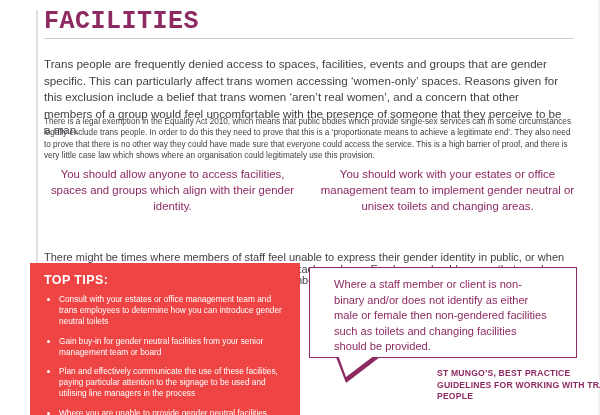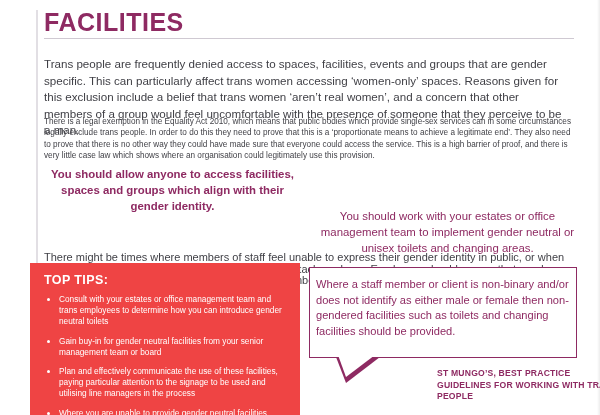--- a/index.html
+++ b/index.html
@@ -40,21 +40,21 @@
   }
   .title {
     position: absolute;
     left: 44px;
     top: 8px;
     font-size: 25px;
     line-height: 28px;
     letter-spacing: 0.5px;
     font-weight: bold;
     color: #8e2a62;
-    font-family: Liberation Sans, sans-serif;
+    font-family: Liberation Mono, monospace;
   }
   .title-rule {
     position: absolute;
     left: 44px;
     top: 38px;
     width: 530px;
     height: 1px;
     background: #cfc9d2;
   }
   .intro {
@@ -85,22 +85,22 @@
     display: flex;
     gap: 18px;
   }
   .pull-quote {
     flex: 1 1 0;
     text-align: center;
     color: #8e2a62;
     font-size: 11.4px;
     line-height: 16px;
   }
-  .pq-left { width: 250px; font-weight: bold; }
-  .pq-right { width: 250px; margin-top: 42px; }
+  .pq-left { width: 250px; }
+  .pq-right { width: 250px; }
   .body-2 {
     position: absolute;
     left: 44px;
     top: 226px;
     width: 532px;
     font-size: 11px;
     line-height: 11.6px;
     color: #3f3f45;
     margin-top: 26px;
   }
@@ -148,21 +148,21 @@
   
   .bubble {
     position: absolute;
     left: 309px;
     top: 267px;
     width: 268px;
     height: 91px;
     border: 1.6px solid #8e2a62;
     background: #ffffff;
     box-sizing: border-box;
-    padding: 9px 6px;
+    padding: 9px 24px;
     color: #8e2a62;
     font-size: 11.1px;
     line-height: 15.5px;
   }
   .bubble-tail {
     position: absolute;
     left: 336px;
     top: 357px;
     width: 0; height: 0;
     border-left: 10px solid transparent;

